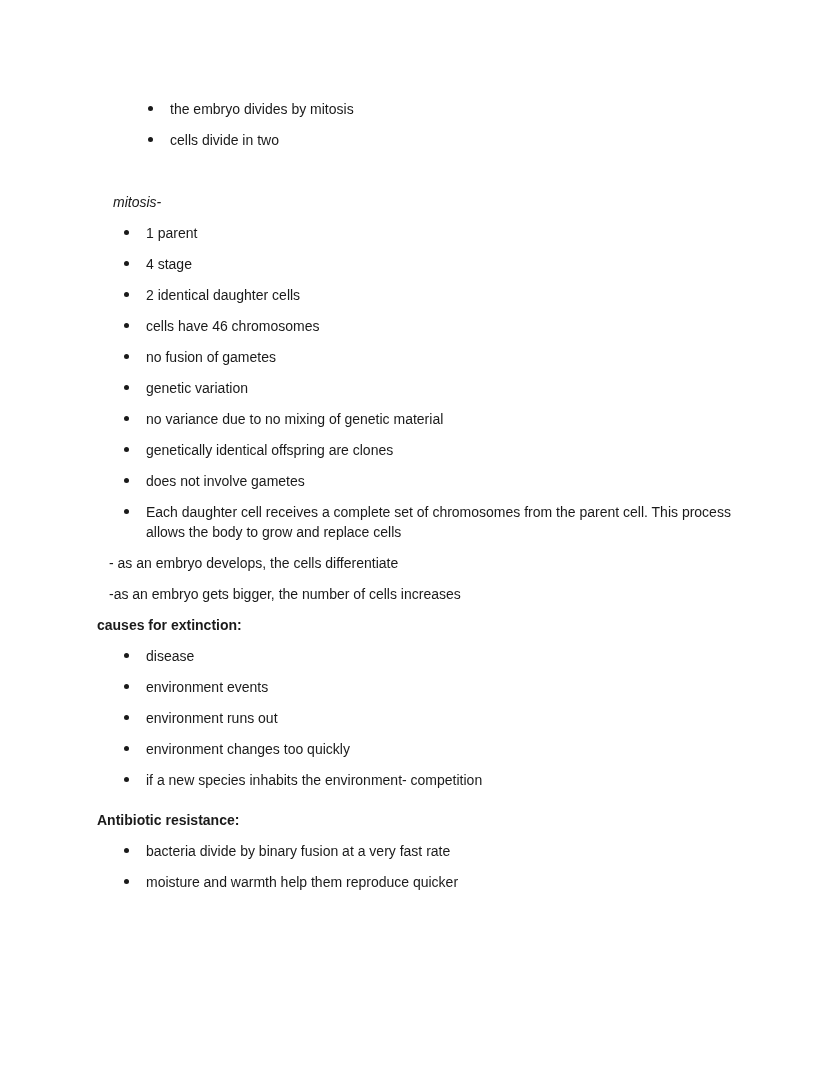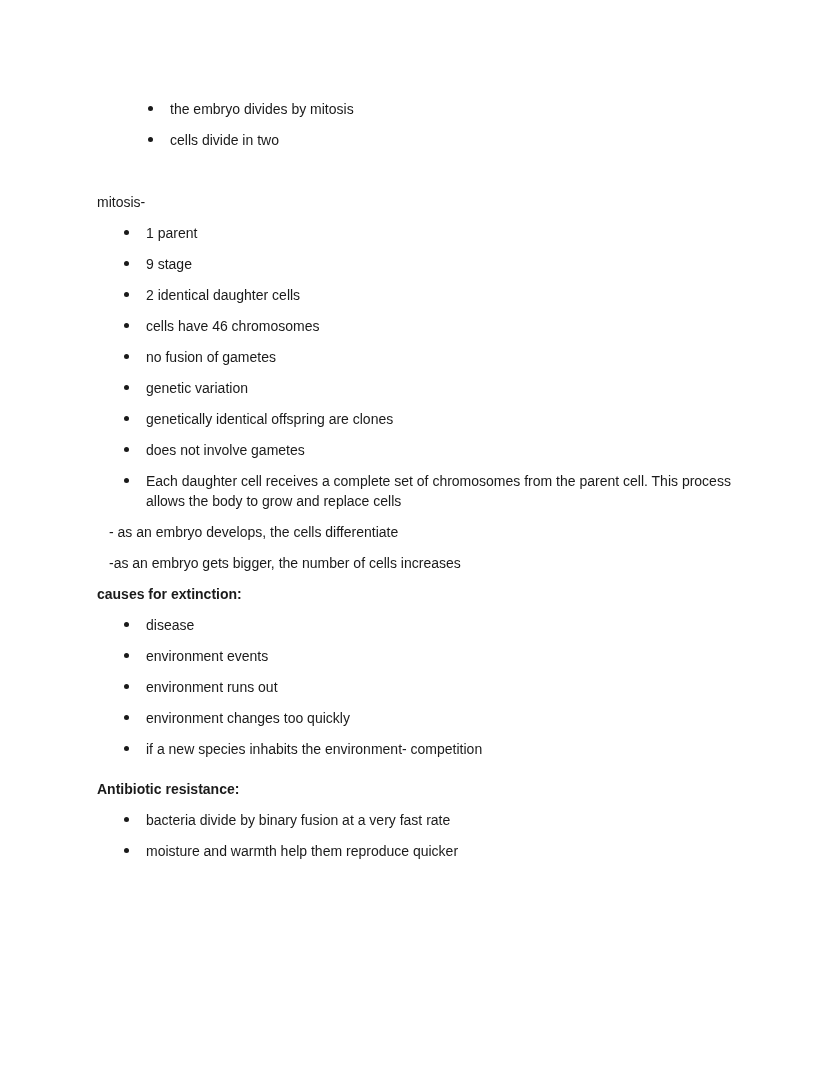--- a/index.html
+++ b/index.html
@@ -41,21 +41,22 @@
     border-radius: 50%;
     background: #1a1a1a;
   }
   ul.level2 li {
     padding-left: 73px;
   }
   ul.level2 li .dot {
     left: 51px;
   }
   .h-italic {
-    margin: 42px 0 11px 0;
+    font-style: italic;
+    margin: 42px 0 11px 16px;
   }
   .h-bold {
     font-weight: bold;
     margin: 0 0 11px 0;
   }
   .h-bold.gap-top {
     margin-top: 20px;
   }
   p.note {
     margin: 0 0 11px 12px;
@@ -79,37 +80,41 @@
 
   <p class="h-italic">mitosis-</p>
 
   <ul>
     <li>
       <span class="dot"></span>
       <span>1 parent</span>
     </li>
     <li>
       <span class="dot"></span>
-      <span>9 stage</span>
+      <span>4 stage</span>
     </li>
     <li>
       <span class="dot"></span>
       <span>2 identical daughter cells</span>
     </li>
     <li>
       <span class="dot"></span>
       <span>cells have 46 chromosomes</span>
     </li>
     <li>
       <span class="dot"></span>
       <span>no fusion of gametes</span>
     </li>
     <li>
       <span class="dot"></span>
       <span>genetic variation</span>
+    </li>
+    <li>
+      <span class="dot"></span>
+      <span>no variance due to no mixing of genetic material</span>
     </li>
     <li>
       <span class="dot"></span>
       <span>genetically identical offspring are clones</span>
     </li>
     <li>
       <span class="dot"></span>
       <span>does not involve gametes</span>
     </li>
     <li>

